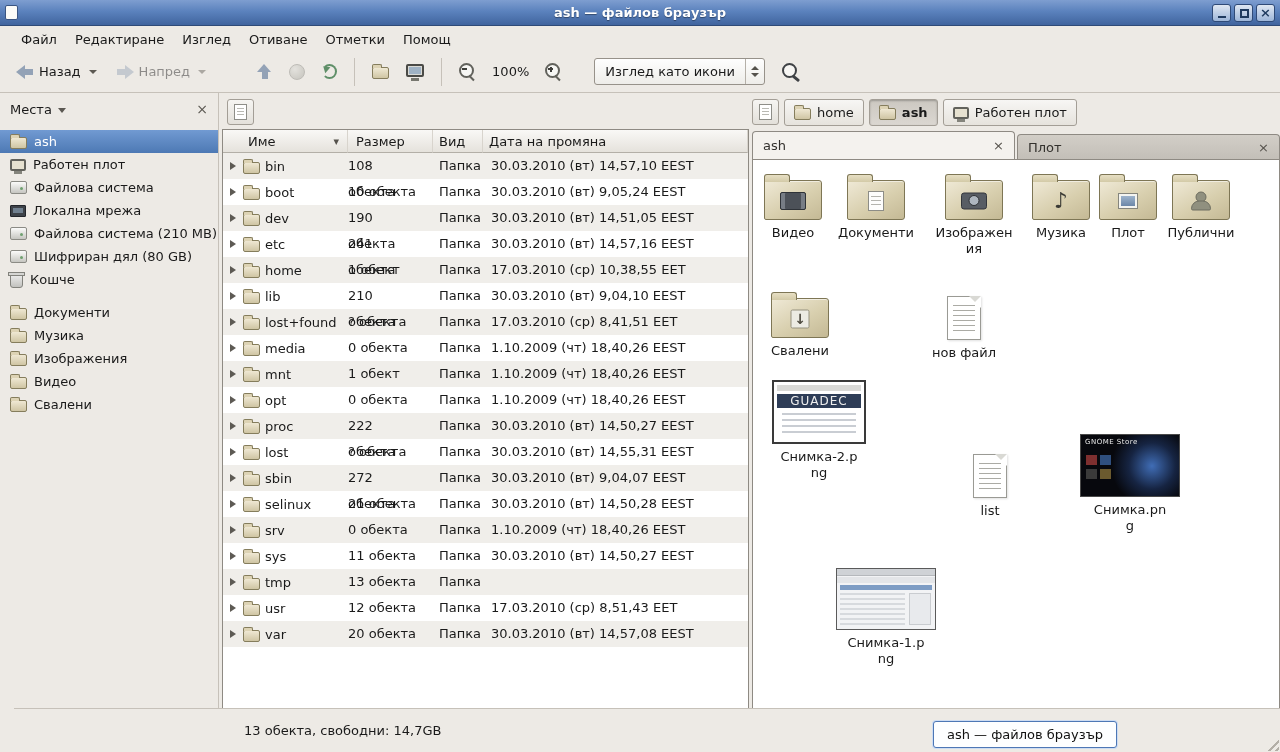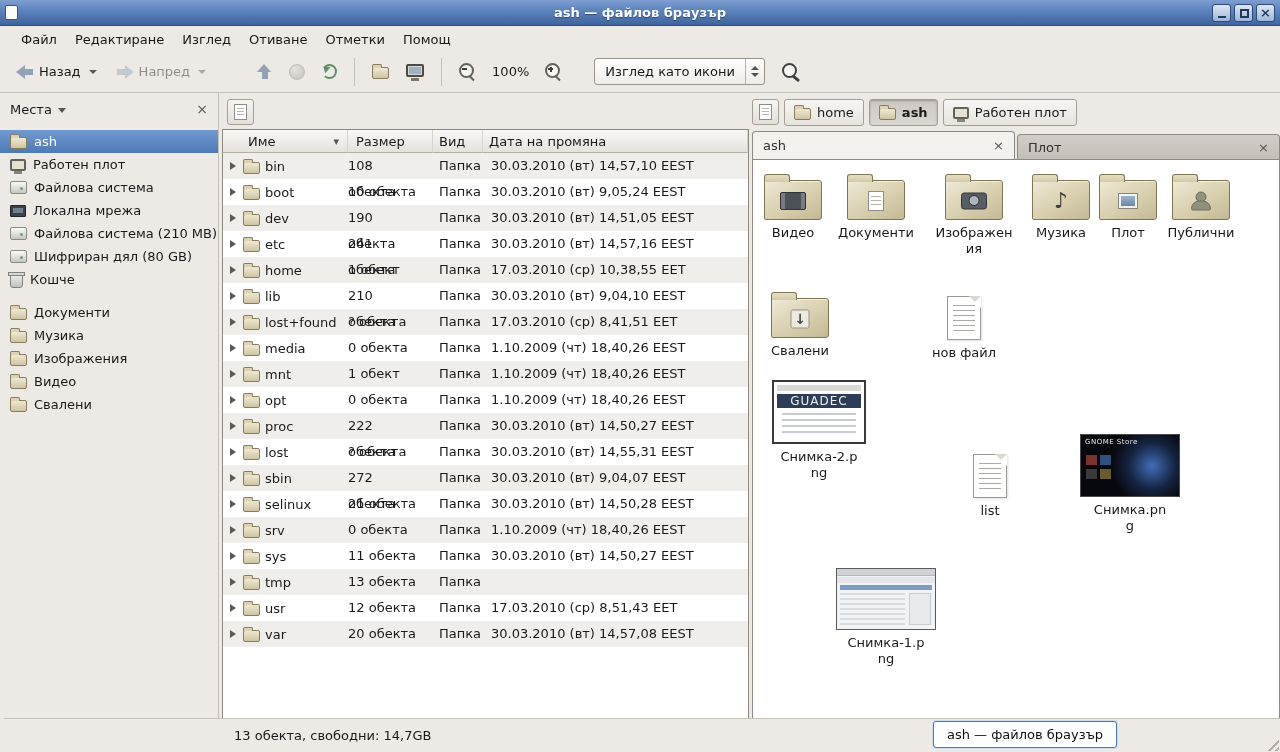--- a/index.html
+++ b/index.html
@@ -223,21 +223,21 @@
   .t-shot1{width:100px;height:62px;background:#f2f3f5;border:1px solid #5a5a5a}
   .sh-top{position:absolute;left:0;top:0;right:0;height:7px;background:#cfd2d6;border-bottom:1px solid #b5b8bc}
   .sh-tb{position:absolute;left:0;top:8px;right:0;height:6px;background:#e3e5e8}
   .sh-head{position:absolute;left:3px;top:16px;right:3px;height:5px;background:#7d9cc4}
   .sh-rows{position:absolute;left:3px;top:24px;right:30px;bottom:4px;
     background:repeating-linear-gradient(#d7dade 0 2px,#f2f3f5 2px 5px)}
   .sh-side{position:absolute;right:4px;top:24px;width:22px;bottom:4px;background:#e8eaed;
     border:1px solid #c9ccd0}
 
   
-  #statusbar{position:absolute;left:4px;right:0;bottom:0;height:34px;background:#edeae5;
+  #statusbar{position:absolute;left:14px;right:0;bottom:0;height:44px;background:#edeae5;
     border-top:1px solid #c6c1b9;display:flex;align-items:center;padding-left:230px}
   #grip{position:absolute;right:1px;bottom:1px;width:15px;height:15px;
     background:repeating-linear-gradient(135deg,transparent 0 3px,#b3afa7 3px 5px);
     clip-path:polygon(100% 0,100% 100%,0 100%)}
   #task-tooltip{position:absolute;left:933px;top:721px;height:27px;padding:0 13px;display:flex;
     align-items:center;background:#fdfeff;border:1px solid #4d77b5;border-radius:3px;
     box-shadow:0 0 0 1px #cddcf2;z-index:20;color:#111}
 </style>
 </head>
 <body>

